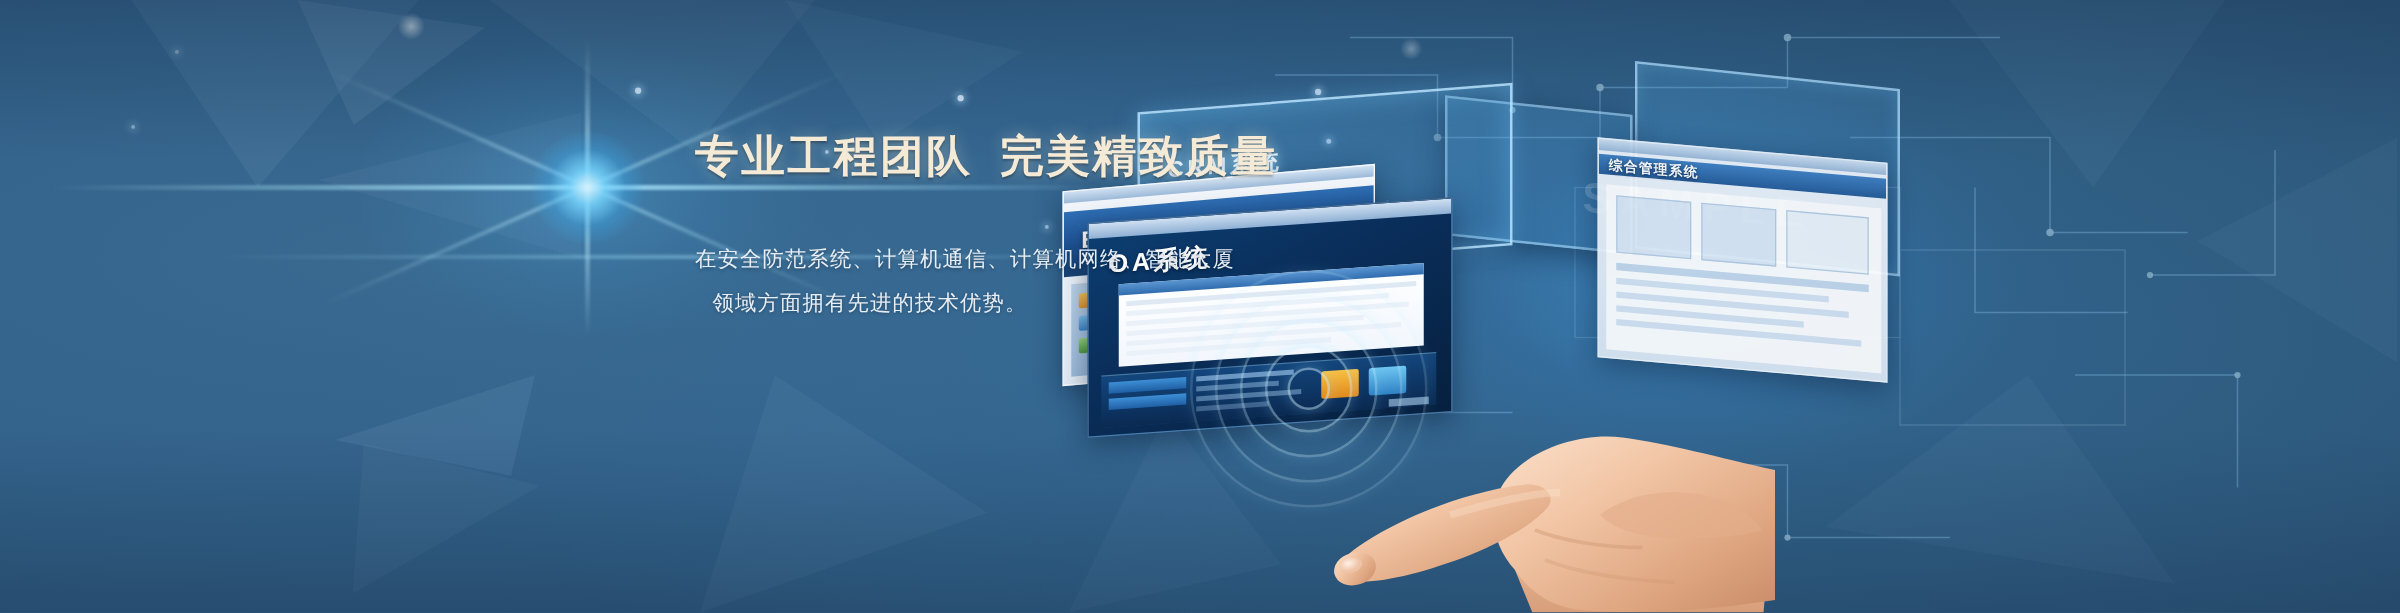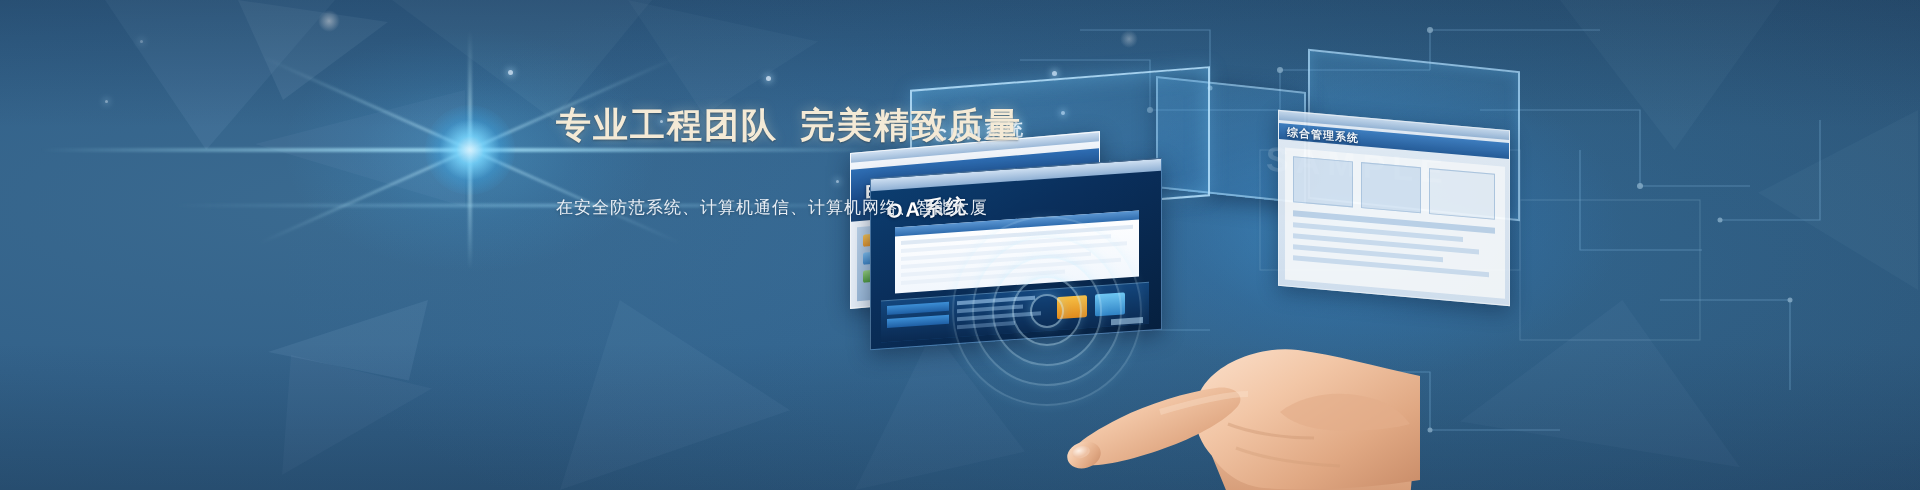--- a/index.html
+++ b/index.html
@@ -397,16 +397,17 @@
 
       <path d="M180 232 C214 222 248 214 268 214" stroke="#fde6d2" stroke-width="6" fill="none" opacity=".35"></path>
     </svg>
   </div>
 
   <div class="copy">
     <h1 class="headline"><span>专业工程团队</span><span class="gap"></span><span>完美精致质量</span></h1>
 
     <div class="subcopy">
       <p>在安全防范系统、计算机通信、计算机网络、智能大厦</p>
+      <p class="indent">领域方面拥有先进的技术优势。</p>
     </div>
   </div>
 
 </div>
 
 </body></html>

